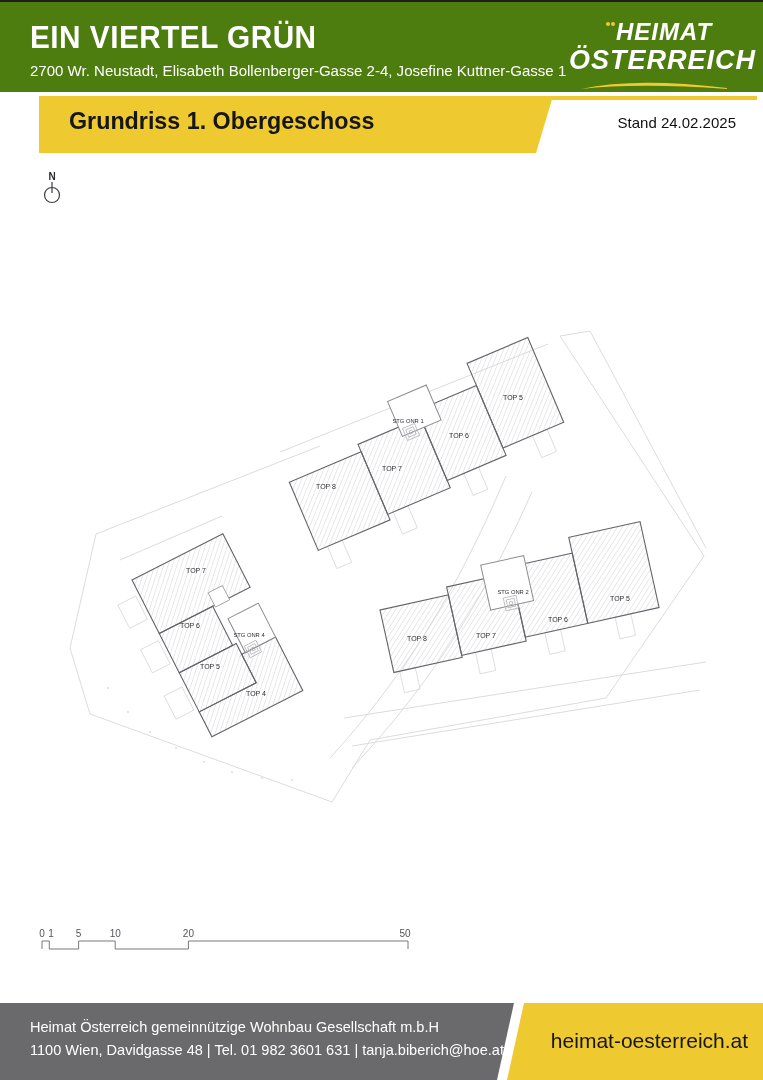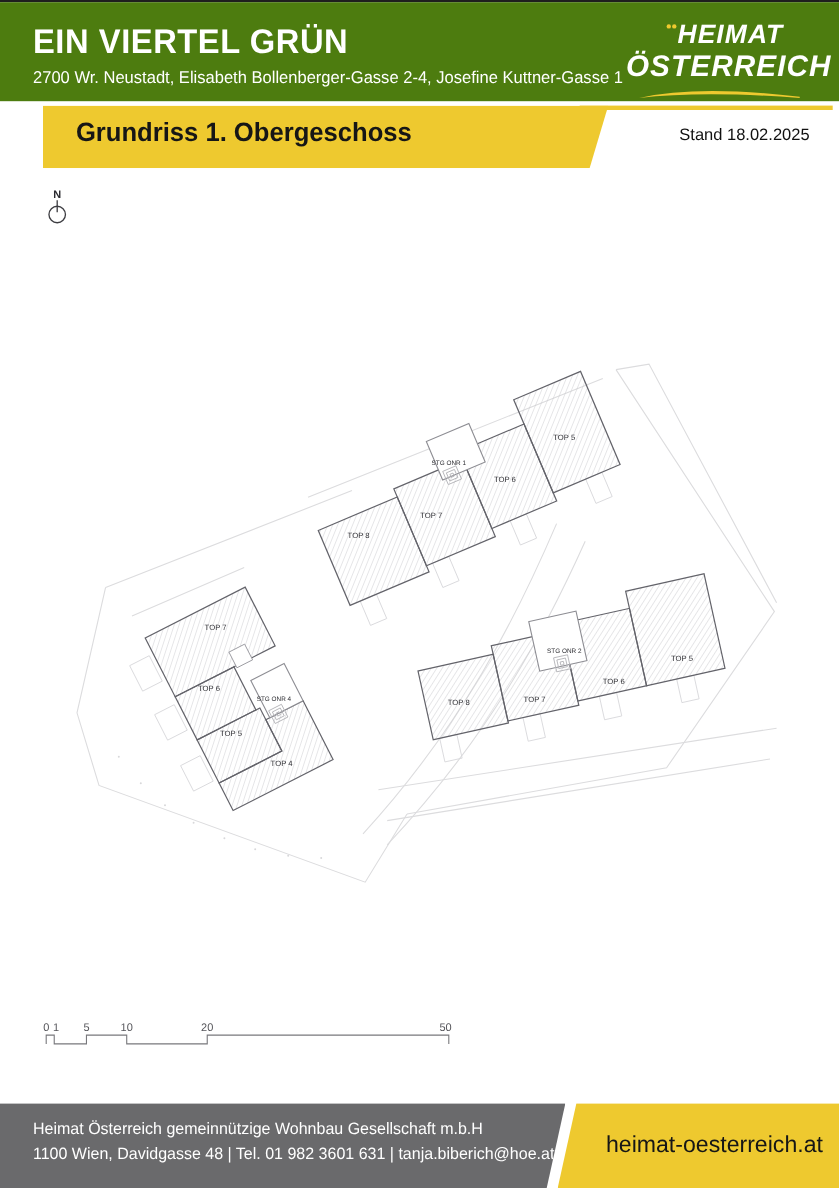--- a/index.html
+++ b/index.html
@@ -82,21 +82,21 @@
     <svg class="logo-swoosh" width="150" height="10" viewBox="0 0 150 10">
       <path d="M2,9 Q56,-3 148,8 L148,9 Q60,2.5 2,9 Z" fill="#eec92f"></path>
     </svg>
   </div>
 </div>
 
 <div class="banner">
   <h2 class="banner-title">Grundriss 1. Obergeschoss</h2>
 </div>
 <div class="banner-rule-right"></div>
-<div class="stand-label">Stand 18.02.2025</div>
+<div class="stand-label">Stand 24.02.2025</div>
 
 <svg class="plan-svg" viewBox="0 0 763 1080">
   <defs>
     <pattern id="hatch" width="4.2" height="4.2" patternUnits="userSpaceOnUse" patternTransform="rotate(45)">
       <line x1="0" y1="0" x2="0" y2="4.2" stroke="#c8c8cc" stroke-width="0.8"></line>
     </pattern>
   </defs>
 
   <g>
     <text class="north-label" x="52" y="180">N</text>

